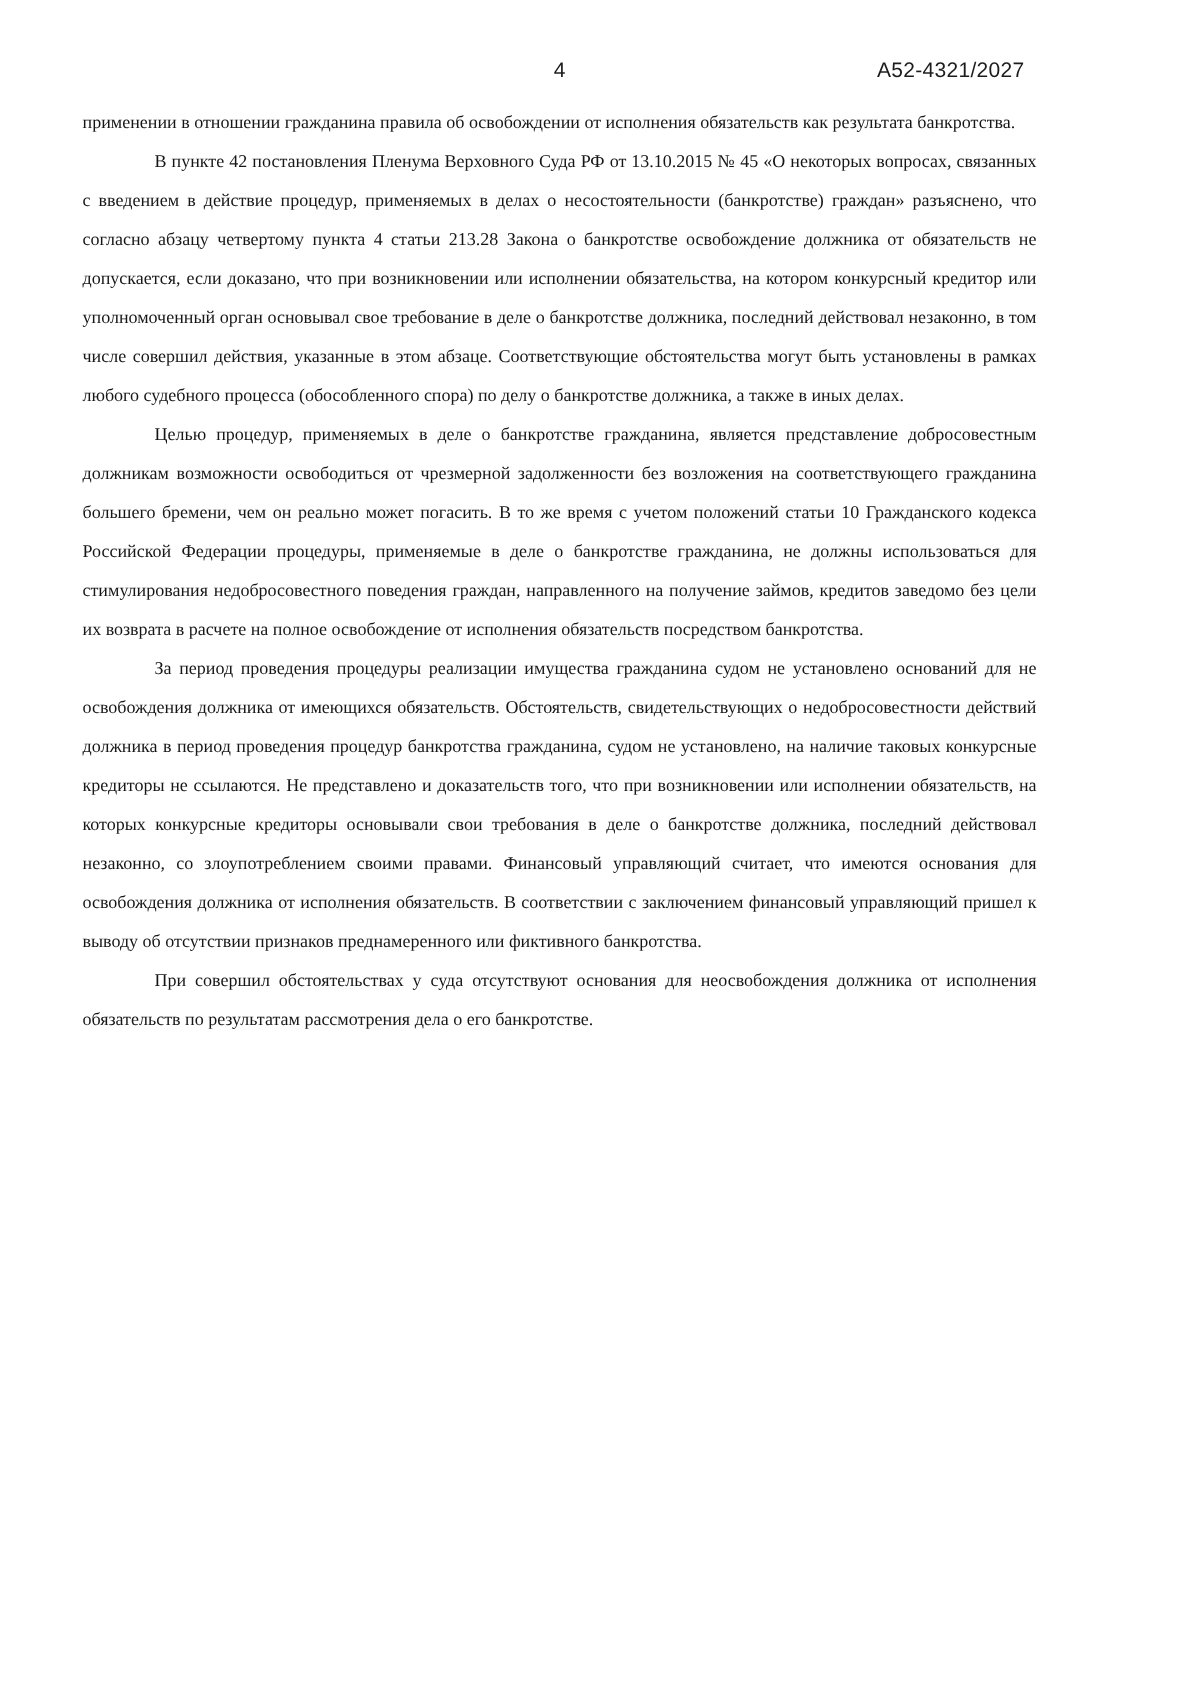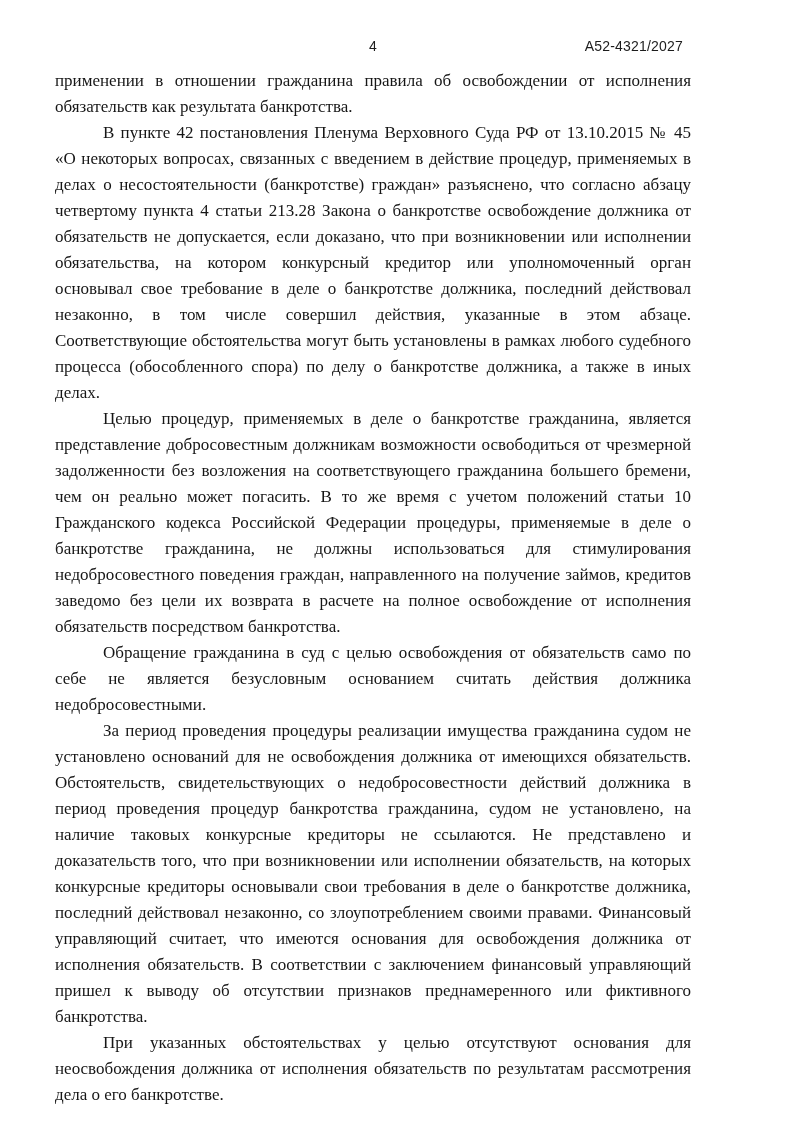--- a/index.html
+++ b/index.html
@@ -36,21 +36,21 @@
     right: 8px;
     top: 0;
     letter-spacing: 0.2px;
   }
   .doc-body {
     position: absolute;
     top: 68px;
     left: 55px;
     width: 636px;
     font-family: "Liberation Serif", "DejaVu Serif", serif;
-    font-size: 17px;
+    font-size: 12px;
     line-height: 26px;
     color: #161616;
     text-align: justify;
   }
   .doc-body p {
     margin: 0;
     text-indent: 48px;
   }
   .doc-body p.no-indent {
     text-indent: 0;
@@ -63,18 +63,17 @@
 
   <div class="page-header">
     <span class="page-number">4</span>
     <span class="case-number">А52-4321/2027</span>
   </div>
 
   <div class="doc-body">
     <p class="no-indent">применении в отношении гражданина правила об освобождении от исполнения обязательств как результата банкротства.</p>
     <p>В пункте 42 постановления Пленума Верховного Суда РФ от 13.10.2015 № 45 «О некоторых вопросах, связанных с введением в действие процедур, применяемых в делах о несостоятельности (банкротстве) граждан»  разъяснено, что согласно абзацу четвертому пункта 4 статьи 213.28 Закона о банкротстве освобождение должника от обязательств не допускается, если доказано, что при возникновении или исполнении обязательства, на котором конкурсный кредитор или уполномоченный орган основывал свое требование в деле о банкротстве должника, последний действовал незаконно, в том числе совершил действия, указанные в этом абзаце. Соответствующие обстоятельства могут быть установлены в рамках любого судебного процесса (обособленного спора) по делу о банкротстве должника, а также в иных делах.</p>
     <p>Целью процедур, применяемых в деле о банкротстве гражданина, является представление добросовестным должникам возможности освободиться от чрезмерной задолженности без возложения на соответствующего гражданина большего бремени, чем он реально может погасить. В то же время с учетом положений статьи 10 Гражданского кодекса Российской Федерации процедуры, применяемые в деле о банкротстве гражданина, не должны использоваться для стимулирования недобросовестного поведения граждан, направленного на получение займов, кредитов заведомо без цели их возврата в расчете на полное освобождение от исполнения обязательств посредством банкротства.</p>
-    <p>Обращение гражданина в суд с целью освобождения от обязательств само по себе не является безусловным основанием считать действия должника недобросовестными.</p>
     <p>За период проведения процедуры реализации имущества гражданина судом не установлено оснований для не освобождения должника от имеющихся обязательств. Обстоятельств, свидетельствующих о недобросовестности действий должника в период проведения процедур банкротства гражданина, судом не установлено, на наличие таковых конкурсные кредиторы не ссылаются. Не представлено и доказательств того, что при возникновении или исполнении обязательств, на которых конкурсные кредиторы основывали свои требования в деле о банкротстве должника, последний действовал незаконно, со злоупотреблением своими правами. Финансовый управляющий считает, что имеются основания для освобождения должника от исполнения обязательств. В соответствии с заключением финансовый управляющий пришел к выводу об отсутствии признаков преднамеренного или фиктивного банкротства.</p>
-    <p>При указанных обстоятельствах у целью отсутствуют основания для неосвобождения должника от исполнения обязательств по результатам рассмотрения дела о его банкротстве.</p>
+    <p>При совершил обстоятельствах у суда отсутствуют основания для неосвобождения должника от исполнения обязательств по результатам рассмотрения дела о его банкротстве.</p>
   </div>
 
 </div>
 
 </body></html>

